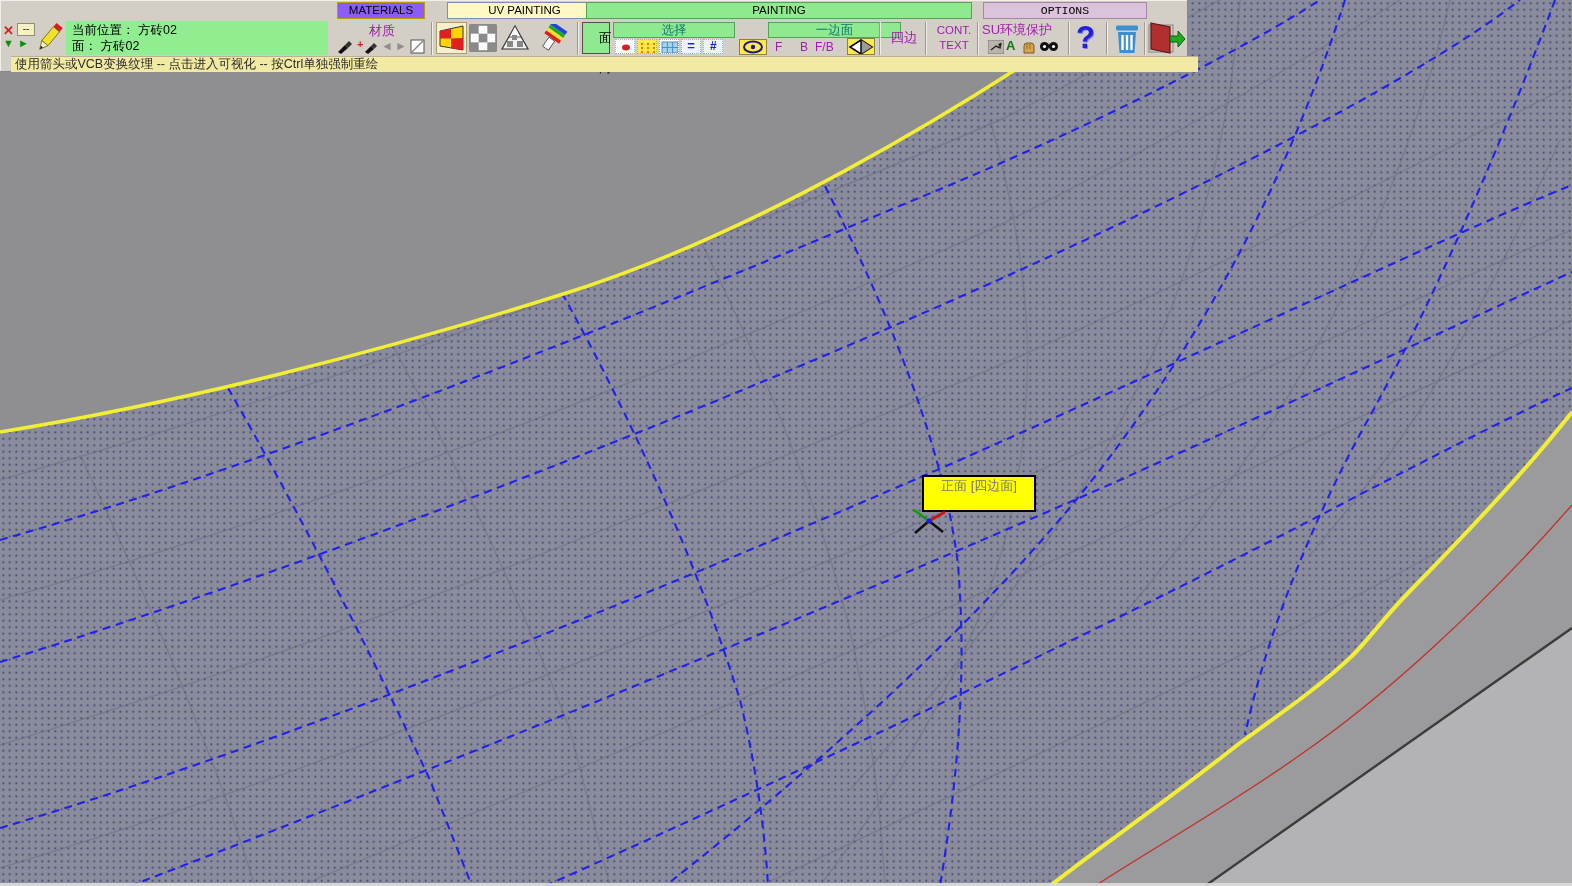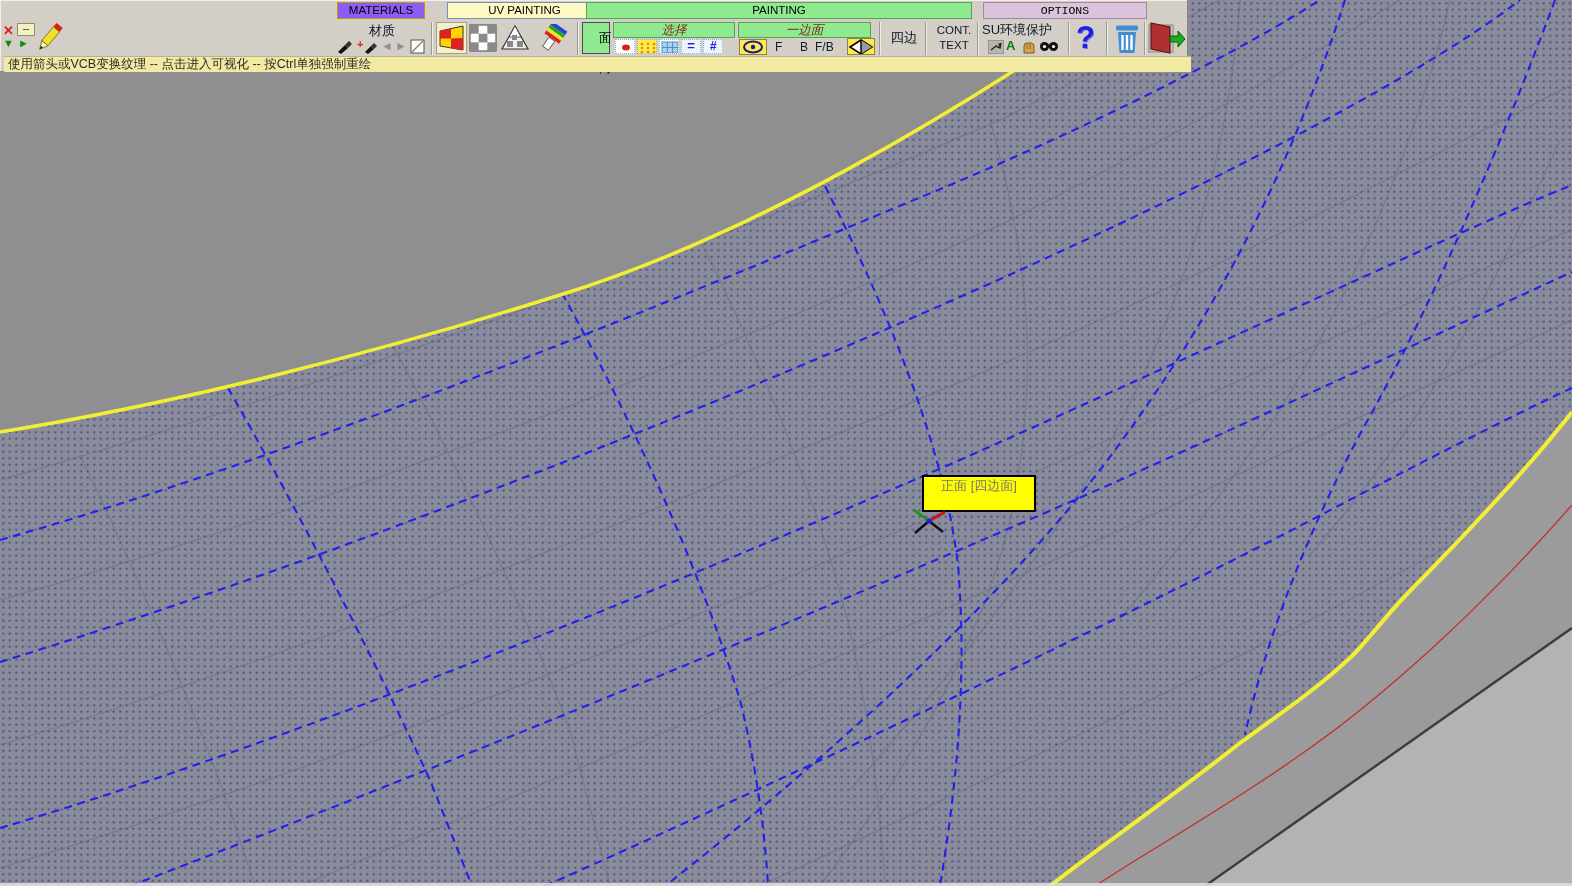--- a/index.html
+++ b/index.html
@@ -12,21 +12,21 @@
   #toolbar { position:absolute; left:0; top:0; width:1188px; height:72px;
              background:#d3cfc7; border-right:1px solid #8a867e; border-bottom:1px solid #8a867e;
              box-shadow:inset 1px 1px 0 #f2efe9; z-index:20; }
   .tab { position:absolute; top:2px; height:17px; border:1px solid #888;
          font-size:11.5px; line-height:15px; text-align:center; color:#000; cursor:default; }
   .tab-materials { left:337px; width:88px;  background:#8b5cf6; border-color:#c09a00; }
   .tab-uv        { left:434px; width:155px; background:#fef9c3; border-color:#7593b5;margin-left:13px; }
   .tab-selection { left:586px; width:386px; background:#8fe98f; border-color:#57a257; }
   .tab-options   { left:983px; width:164px; background:#dcc3dc; border-color:#a585a8;font-family:Liberation Mono, monospace; }
 
-  .tbtxt { position:absolute; color:#0f172a; white-space:nowrap; }
+  .tbtxt { position:absolute; color:#a21caf; white-space:nowrap; }
   .sep { position:absolute; top:22px; height:33px; width:1px; background:#9d9990;
          box-shadow:1px 0 0 #f0ede6; }
 
   #close-x { left:3px; top:23px; color:#d81f1f; font-weight:bold; font-size:13px; }
   #dash-btn { position:absolute; left:17px; top:23px; width:18px; height:13px;
               background:#f6f1c3; border:1px solid #8f8b7f; font-size:10px; line-height:10px;
               text-align:center; color:#222; }
   #tri-down  { left:3px;  top:37px; color:#0d8f0d; font-size:11px; }
   #tri-right { left:18px; top:37px; color:#0d8f0d; font-size:11px; }
   #pencil { position:absolute; left:36px; top:20px; }
@@ -38,40 +38,40 @@
   .mat-ic { position:absolute; top:39px; }
 
   #uv-ic-thru { position:absolute; left:436px; top:22px; width:31px; height:32px;
                 background:#f6efcf; border:1px solid #a89f6e; }
   .uvic { position:absolute; top:24px; }
 
   #face-btn { position:absolute; left:582px; top:22px; width:28px; height:32px;
               background:#8fe98f; border:1px solid #4e4e4e; font-size:12.5px;
               text-align:center; line-height:30px; color:#000;padding-left:16px; }
   .grpstrip { position:absolute; top:22px; height:16px; background:#8fe98f;
-              border:1px solid #57a257; font-size:12.5px; line-height:14px; text-align:center; color:#7f1d1d;font-style:italic; }
+              border:1px solid #57a257; font-size:12.5px; line-height:14px; text-align:center; color:#0f766e; }
   #sel-strip  { left:613px; width:122px; }
-  #edge-strip { left:738px; width:133px; }
+  #edge-strip { left:768px; width:133px; }
   .selic { position:absolute; top:39px; width:20px; height:15px; border:1px dotted #8ab2d8; }
   #lab-f  { left:775px; top:40px; font-size:12px; }
   #lab-b  { left:800px; top:40px; font-size:12px; }
   #lab-fb { left:815px; top:40px; font-size:12px; }
 
   #quad-btn { left:884px; top:29px; width:40px; text-align:center; font-size:13.5px; }
   #cont-lbl { left:928px; top:23px; width:52px; text-align:center; font-size:11.5px; line-height:15px; }
   #su-title { left:982px; top:21px; width:88px; text-align:left; font-size:13px; }
   .suic { position:absolute; top:40px; }
   #su-a { font-weight:bold; color:#0c7a0c; font-size:13px; top:38px; }
 
   #help-q { left:1076px; top:20px; font-size:31px; font-weight:bold; color:#2020dd;
             text-shadow:1px 1px 0 #7f7fe8; }
   #trash { position:absolute; left:1112px; top:24px; }
   #door  { position:absolute; left:1148px; top:22px; }
 
-  #status-bar { position:absolute; left:4px; top:56px; width:1187px; height:16px;
+  #status-bar { position:absolute; left:11px; top:56px; width:1187px; height:16px;
                 background:#f2e9a2; border-top:1px solid #b9b294; font-size:12.5px;
                 line-height:15px; color:#2b2b2b; padding-left:4px; white-space:nowrap; }
 
   
   #tooltip { position:absolute; left:922px; top:475px; width:114px; height:37px;
              background:#ffff00; border:2px solid #000; z-index:10;
              font-size:13px; line-height:18px; text-align:center; color:#737373; }
   #axis-cursor { position:absolute; left:905px; top:502px; z-index:10; }
 </style>
 </head>
@@ -165,20 +165,24 @@
     <div class="tbtxt" id="tri-right">►</div>
     <svg id="pencil" width="28" height="34">
       <g transform="rotate(40 14 17)">
         <rect x="10" y="2" width="8" height="5" fill="#d81f1f"></rect>
         <rect x="10" y="7" width="8" height="18" fill="#f2e12c" stroke="#6b6b00" stroke-width="0.8"></rect>
         <path d="M 10,25 L 18,25 L 14,33 Z" fill="#f5f0d8" stroke="#6b6b00" stroke-width="0.8"></path>
         <path d="M 12.7,29.5 L 15.3,29.5 L 14,33 Z" fill="#222"></path>
       </g>
     </svg>
 
+    <div id="info-box">
+      <div>当前位置： 方砖02</div>
+      <div>面： 方砖02</div>
+    </div>
 
     <div class="tbtxt" id="mat-title">材质</div>
     <svg class="mat-ic" style="left:336px" width="20" height="16">
       <path d="M 2,13 L 9,6 L 12,9 L 5,15 Z" fill="#111"></path>
         <path d="M 9,6 L 13,2 L 16,5 L 12,9 Z" fill="#333"></path>
     </svg>
     <svg class="mat-ic" style="left:357px" width="22" height="16">
       <text x="0" y="9" font-size="11" font-weight="bold" fill="#d81f1f">+</text>
       <path d="M 8,13 L 14,7 L 17,10 L 11,15 Z" fill="#111"></path>
         <path d="M 14,7 L 17,4 L 20,7 L 17,10 Z" fill="#333"></path>

